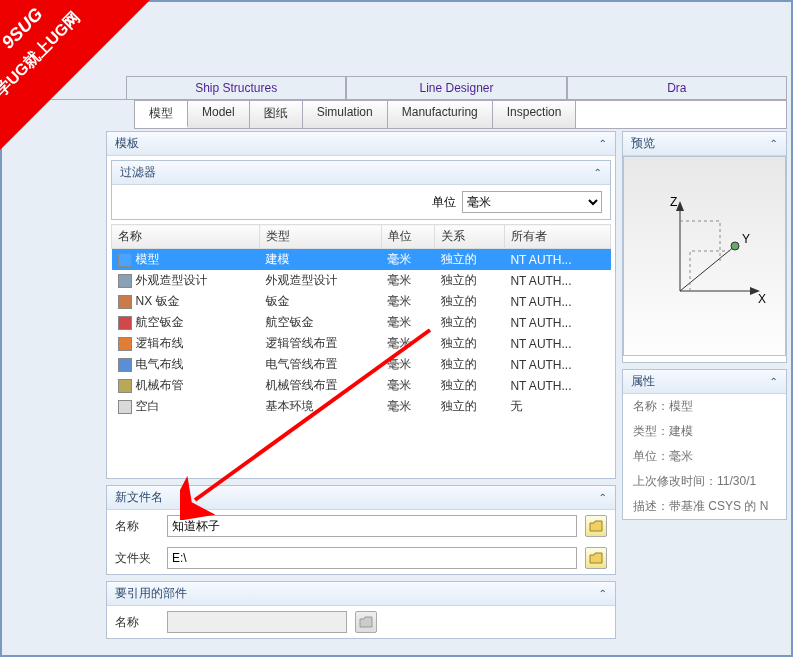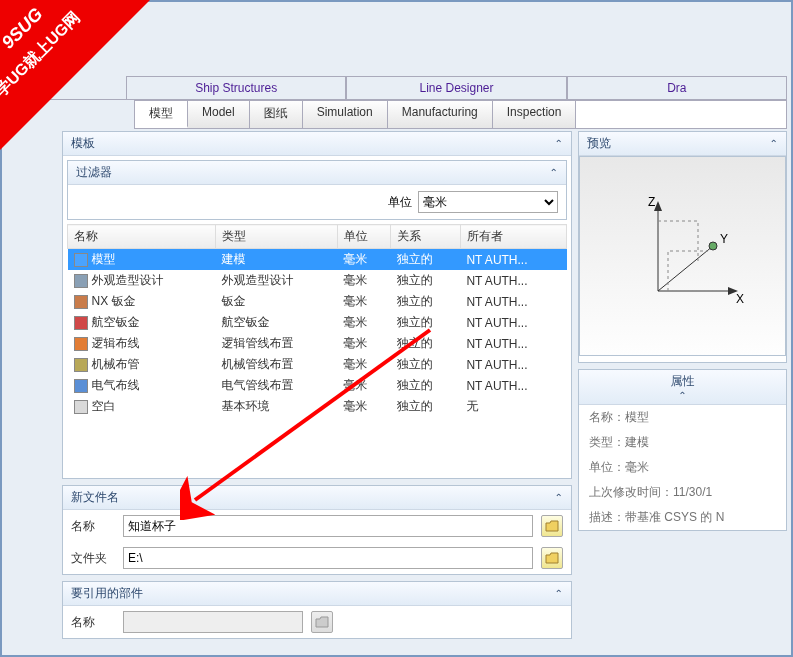--- a/index.html
+++ b/index.html
@@ -14,21 +14,21 @@
 
 .top-tabs { display: flex; border-bottom: 1px solid #aab; background: #e8eef5; margin-top: 26px; }
 .top-tab { flex: 1; text-align: center; padding: 4px 0; border: 1px solid #aab; border-bottom: none; background: #e8eef5; color: #4c1d95; margin-top: 44px; }
 .top-tab:first-child { margin-left: 120px; }
 
 .sub-tabs { display: flex; background: #fff; border: 1px solid #aab; }
 .sub-tab { padding: 4px 14px; border-right: 1px solid #aab; background: linear-gradient(#fefefe,#e6e6e6); color: #333; cursor: pointer; }
 .sub-tab.active { background: #fff; font-weight: normal; border-bottom: 2px solid #fff; }
 
 .main-row { display: flex; gap: 6px; margin-top: 2px; }
-.left-col { flex: 0 0 510px; margin-left: 56px; }
+.left-col { flex: 0 0 510px; margin-left: 100px; }
 .right-col { flex: 1; min-width: 0; }
 
 .panel { border: 1px solid #b5c4d4; background: #fff; margin-bottom: 6px; }
 .panel-head { display: flex; justify-content: space-between; align-items: center; padding: 3px 8px; background: linear-gradient(#f7faff,#e2ecf7); border-bottom: 1px solid #cdd8e5; color: #2f4a6f; }
 .panel-body { padding: 6px 8px; }
 
 .chev { color: #2f4a6f; font-size: 10px; }
 
 .filter-row { display: flex; justify-content: flex-end; align-items: center; gap: 6px; padding: 6px 8px; }
 .filter-row select { width: 140px; height: 22px; border: 1px solid #aaa; background: #fff; }
@@ -42,21 +42,21 @@
 
 .form-row { display: flex; align-items: center; gap: 8px; padding: 5px 8px; }
 .form-row label { width: 44px; color: #333; }
 .form-row input { flex: 1; height: 22px; border: 1px solid #aaa; padding: 0 4px; background: #fff; }
 .form-row input[disabled] { background: #eee; }
 .folder-btn { width: 22px; height: 22px; border: 1px solid #aaa; background: linear-gradient(#fefde2,#f0e690); border-radius: 2px; cursor: pointer; display: flex; align-items: center; justify-content: center; }
 
 .preview-box { height: 200px; background: linear-gradient(#e8e8e8,#fefefe); border: 1px solid #b5c4d4; display: flex; align-items: center; justify-content: center; margin-bottom: 6px; }
 
 .props { border: 1px solid #b5c4d4; background: #fff; }
-.props .panel-head { background: linear-gradient(#f7faff,#e2ecf7); flex-direction: column; }
+.props .panel-head { background: linear-gradient(#f7faff,#e2ecf7); }
 .prop-line { padding: 4px 10px; color: #737373; white-space: nowrap; overflow: hidden; }
 
 .arrow { position: absolute; top: 320px; left: 180px; z-index: 50; pointer-events: none; }
 </style>
 </head>
 <body>
 
 <div class="outer-frame">
 
   <div class="watermark">
@@ -141,29 +141,29 @@
                     <td>NT AUTH...</td>
                   </tr>
                   <tr>
                     <td><span class="ico" style="background: rgb(226, 125, 53); border: 1px solid rgb(136, 136, 136);"></span>逻辑布线</td>
                     <td>逻辑管线布置</td>
                     <td>毫米</td>
                     <td>独立的</td>
                     <td>NT AUTH...</td>
                   </tr>
                   <tr>
+                    <td><span class="ico" style="background: rgb(90, 143, 214); border: 1px solid rgb(136, 136, 136);"></span>电气布线</td>
+                    <td>电气管线布置</td>
+                    <td>毫米</td>
+                    <td>独立的</td>
+                    <td>NT AUTH...</td>
+                  </tr>
+                  <tr>
                     <td><span class="ico" style="background: rgb(184, 168, 88); border: 1px solid rgb(136, 136, 136);"></span>机械布管</td>
                     <td>机械管线布置</td>
-                    <td>毫米</td>
-                    <td>独立的</td>
-                    <td>NT AUTH...</td>
-                  </tr>
-                  <tr>
-                    <td><span class="ico" style="background: rgb(90, 143, 214); border: 1px solid rgb(136, 136, 136);"></span>电气布线</td>
-                    <td>电气管线布置</td>
                     <td>毫米</td>
                     <td>独立的</td>
                     <td>NT AUTH...</td>
                   </tr>
                   <tr>
                     <td><span class="ico" style="background: rgb(217, 217, 217); border: 1px solid rgb(136, 136, 136);"></span>空白</td>
                     <td>基本环境</td>
                     <td>毫米</td>
                     <td>独立的</td>
                     <td>无</td>

